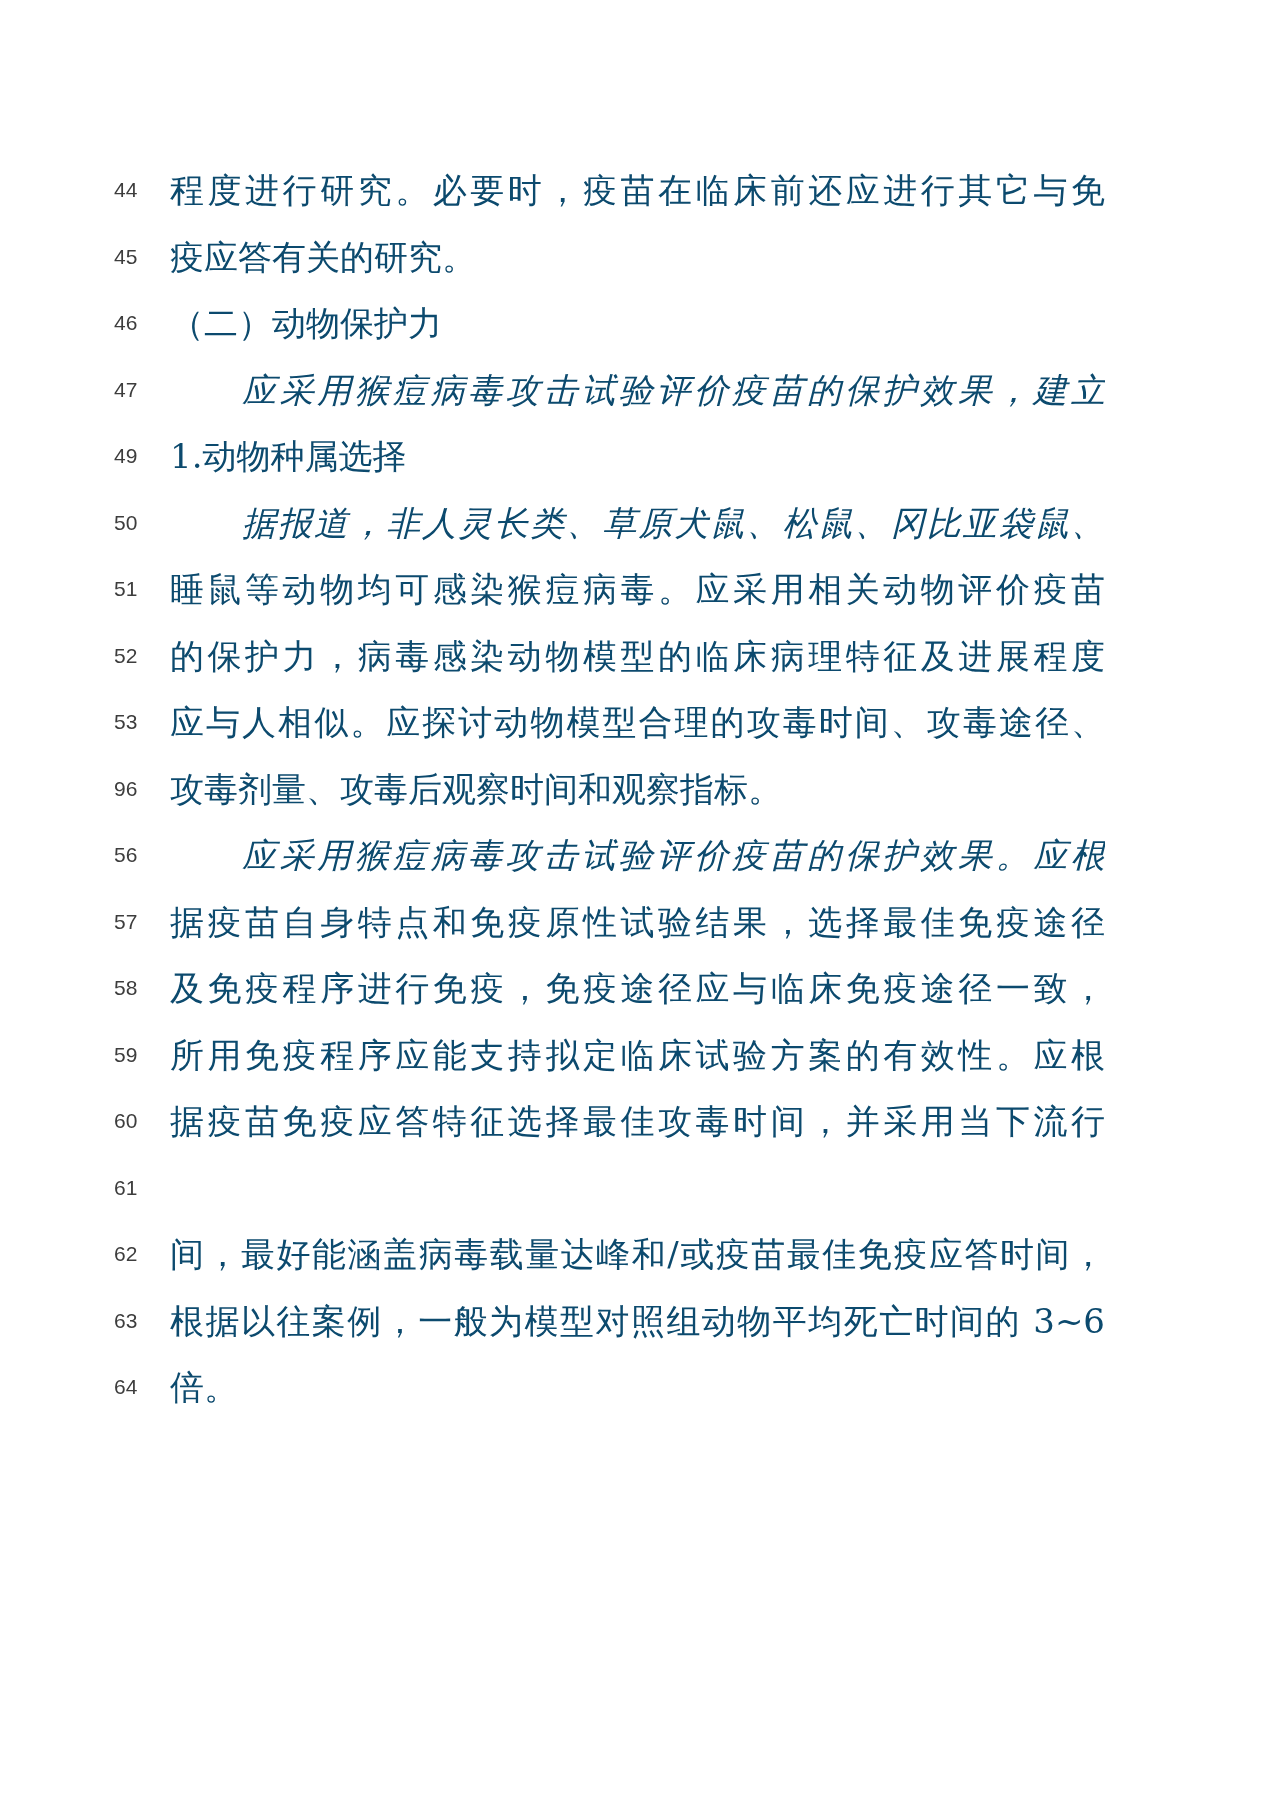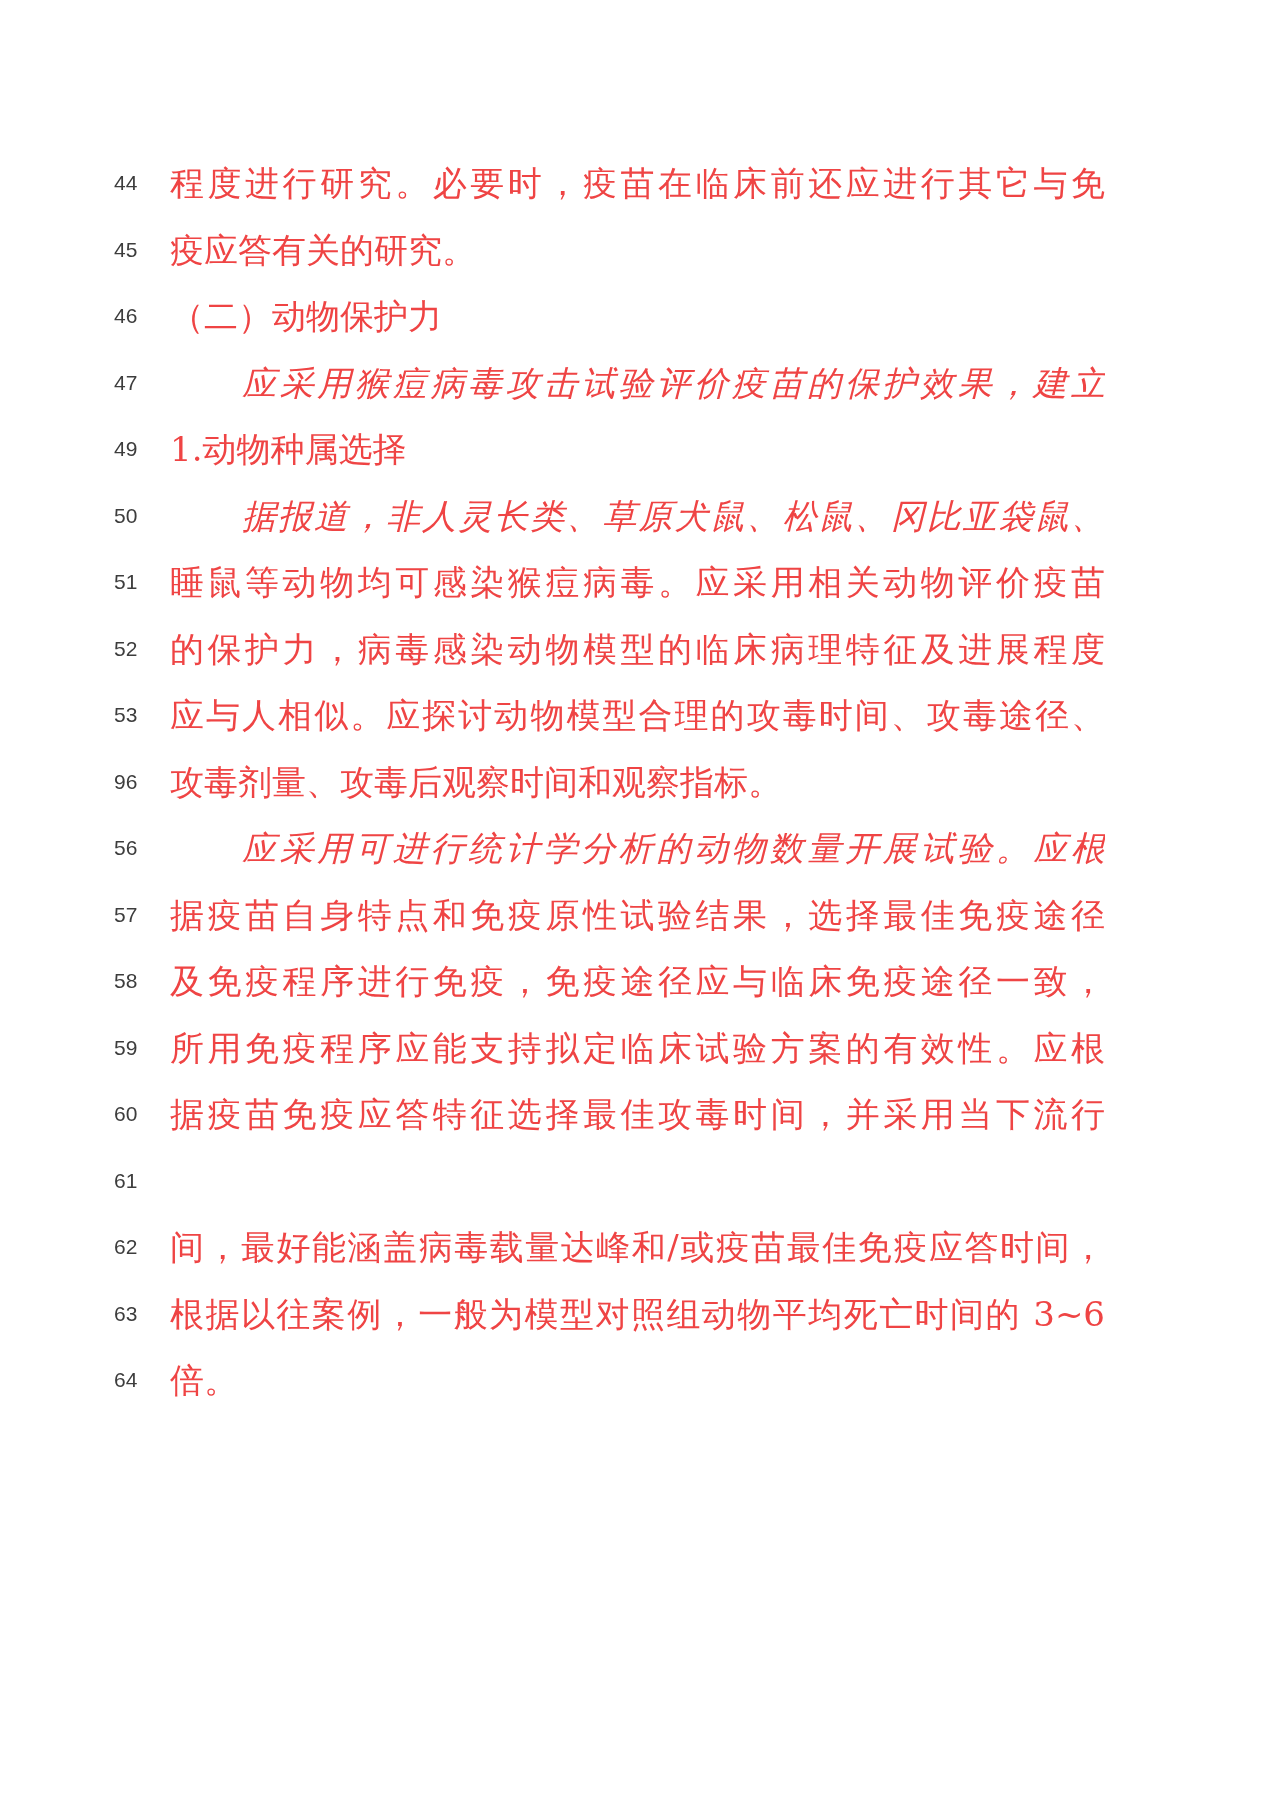--- a/index.html
+++ b/index.html
@@ -7,20 +7,21 @@
     padding: 0;
     background: #ffffff;
   }
   .page {
     position: relative;
     width: 1280px;
     height: 1548px;
     background: #ffffff;
     overflow: hidden;
     font-family: "DejaVu Serif", "Liberation Serif", serif;
+    margin-top: 7px;
   }
   .doc-body {
     position: absolute;
     top: 150px;
     left: 0;
     width: 1280px;
   }
   .line {
     display: flex;
     align-items: center;
@@ -35,21 +36,21 @@
     color: #3d3d3d;
     text-align: left;
   }
   .linetext {
     flex: none;
     width: 935px;
     height: 66.5px;
     line-height: 66.5px;
     overflow: hidden;
     font-size: 34px;
-    color: #ef4444;
+    color: #0c4a6e;
     text-align: left;
     white-space: normal;
   }
   .linetext.justify {
     text-align: justify;
     text-align-last: justify;
     text-justify: inter-character;
   }
   .linetext.indent {
     text-indent: 72px;
@@ -111,21 +112,21 @@
   </div>
 
   <div class="line">
     <span class="lineno">96</span>
     <span class="linetext">攻毒剂量、攻毒后观察时间和观察指标。</span>
   </div>
 
 
   <div class="line">
     <span class="lineno">56</span>
-    <span class="linetext justify indent">应采用可进行统计学分析的动物数量开展试验。应根</span>
+    <span class="linetext justify indent">应采用猴痘病毒攻击试验评价疫苗的保护效果。应根</span>
   </div>
 
   <div class="line">
     <span class="lineno">57</span>
     <span class="linetext justify">据疫苗自身特点和免疫原性试验结果，选择最佳免疫途径</span>
   </div>
 
   <div class="line">
     <span class="lineno">58</span>
     <span class="linetext justify">及免疫程序进行免疫，免疫途径应与临床免疫途径一致，</span>

